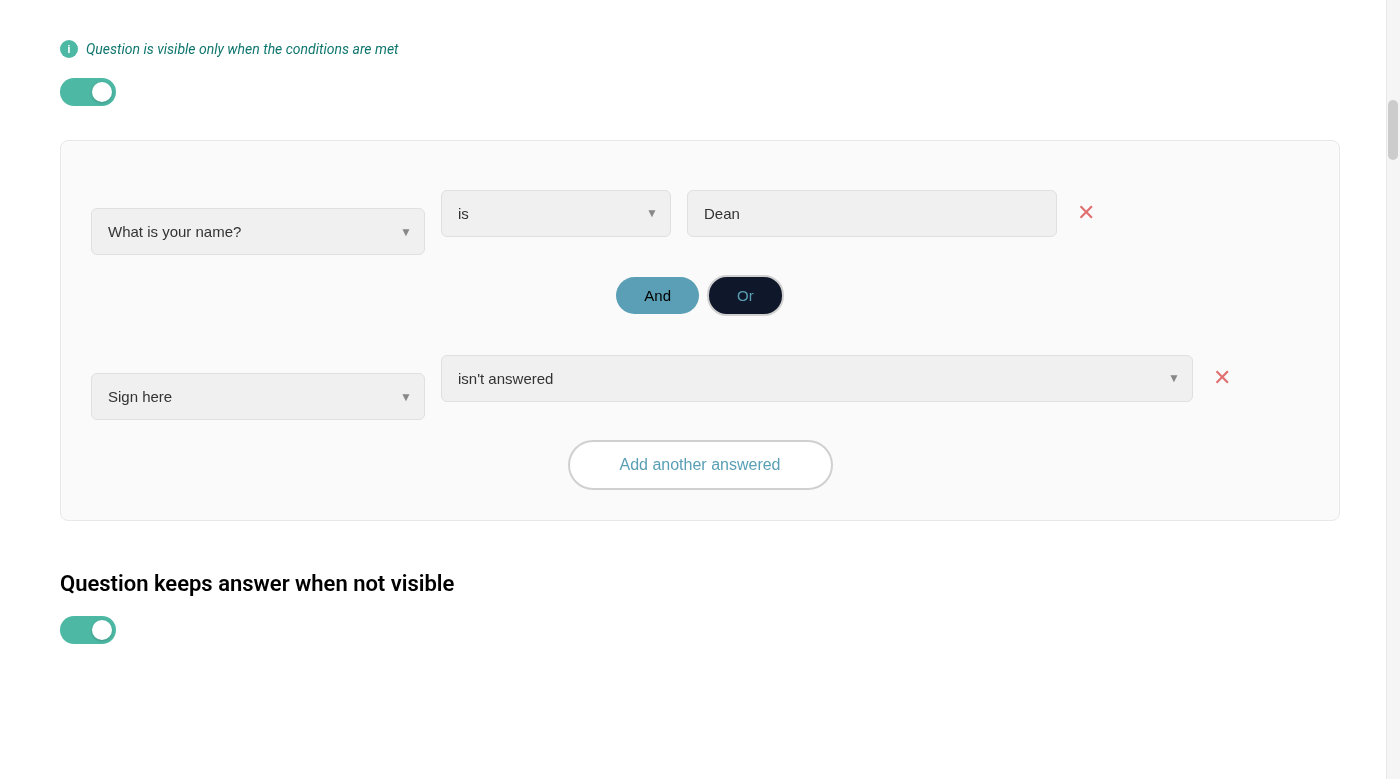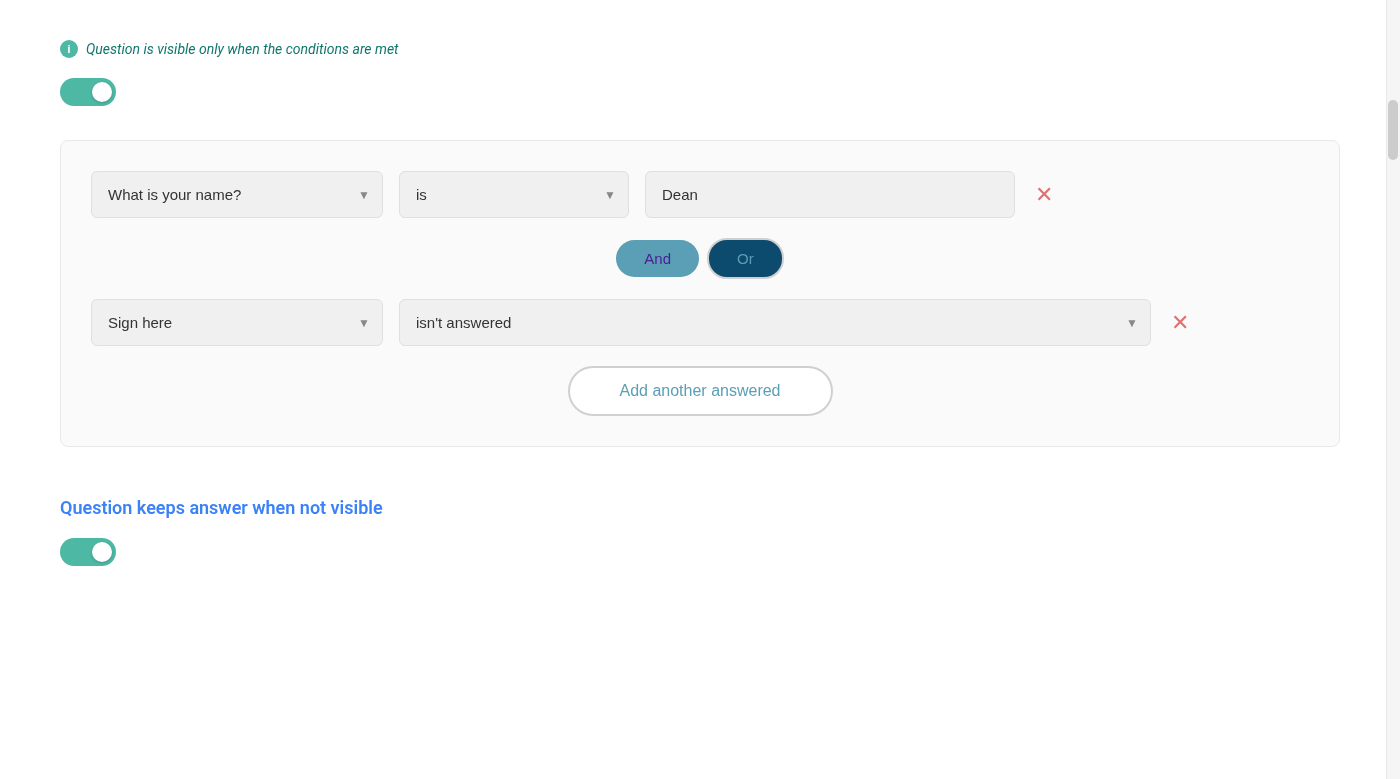--- a/index.html
+++ b/index.html
@@ -125,21 +125,22 @@
       position: absolute;
       right: 12px;
       top: 50%;
       transform: translateY(-50%);
       pointer-events: none;
       color: #888;
       font-size: 12px;
     }
 
     .select-wide {
-      width: 292px;
+      width: 334px;
+      margin-top: 37px;
     }
 
     .select-medium {
       width: 230px;
     }
 
     .select-wide2 {
       width: 752px;
     }
 
@@ -170,31 +171,31 @@
     .and-or-row {
       display: flex;
       align-items: center;
       justify-content: center;
       gap: 8px;
       margin: 8px 0 20px 0;
     }
 
     .and-btn {
       background: #5a9fb5;
-      color: #4c1d95;
+      color: #000000;
       border: none;
       border-radius: 20px;
       padding: 10px 28px;
       font-size: 15px;
       font-weight: 500;
       cursor: pointer;
     }
 
     .or-btn {
-      background: #0c4a6e;
+      background: #0f172a;
       color: #5a9fb5;
       border: 2px solid #d0d0d0;
       border-radius: 20px;
       padding: 10px 28px;
       font-size: 15px;
       font-weight: 500;
       cursor: pointer;
     }
 
     
@@ -210,23 +211,23 @@
       border: 2px solid #d0d0d0;
       border-radius: 28px;
       padding: 14px 50px;
       font-size: 16px;
       cursor: pointer;
       font-weight: 400;
     }
 
     
     .section2-title {
-      font-size: 18px;
+      font-size: 22px;
       font-weight: 600;
-      color: #3b82f6;
+      color: #000000;
       margin-bottom: 20px;
       margin-top: 36px;
     }
 
     
     .scrollbar-track {
       position: absolute;
       right: 0;
       top: 0;
       bottom: 0;

